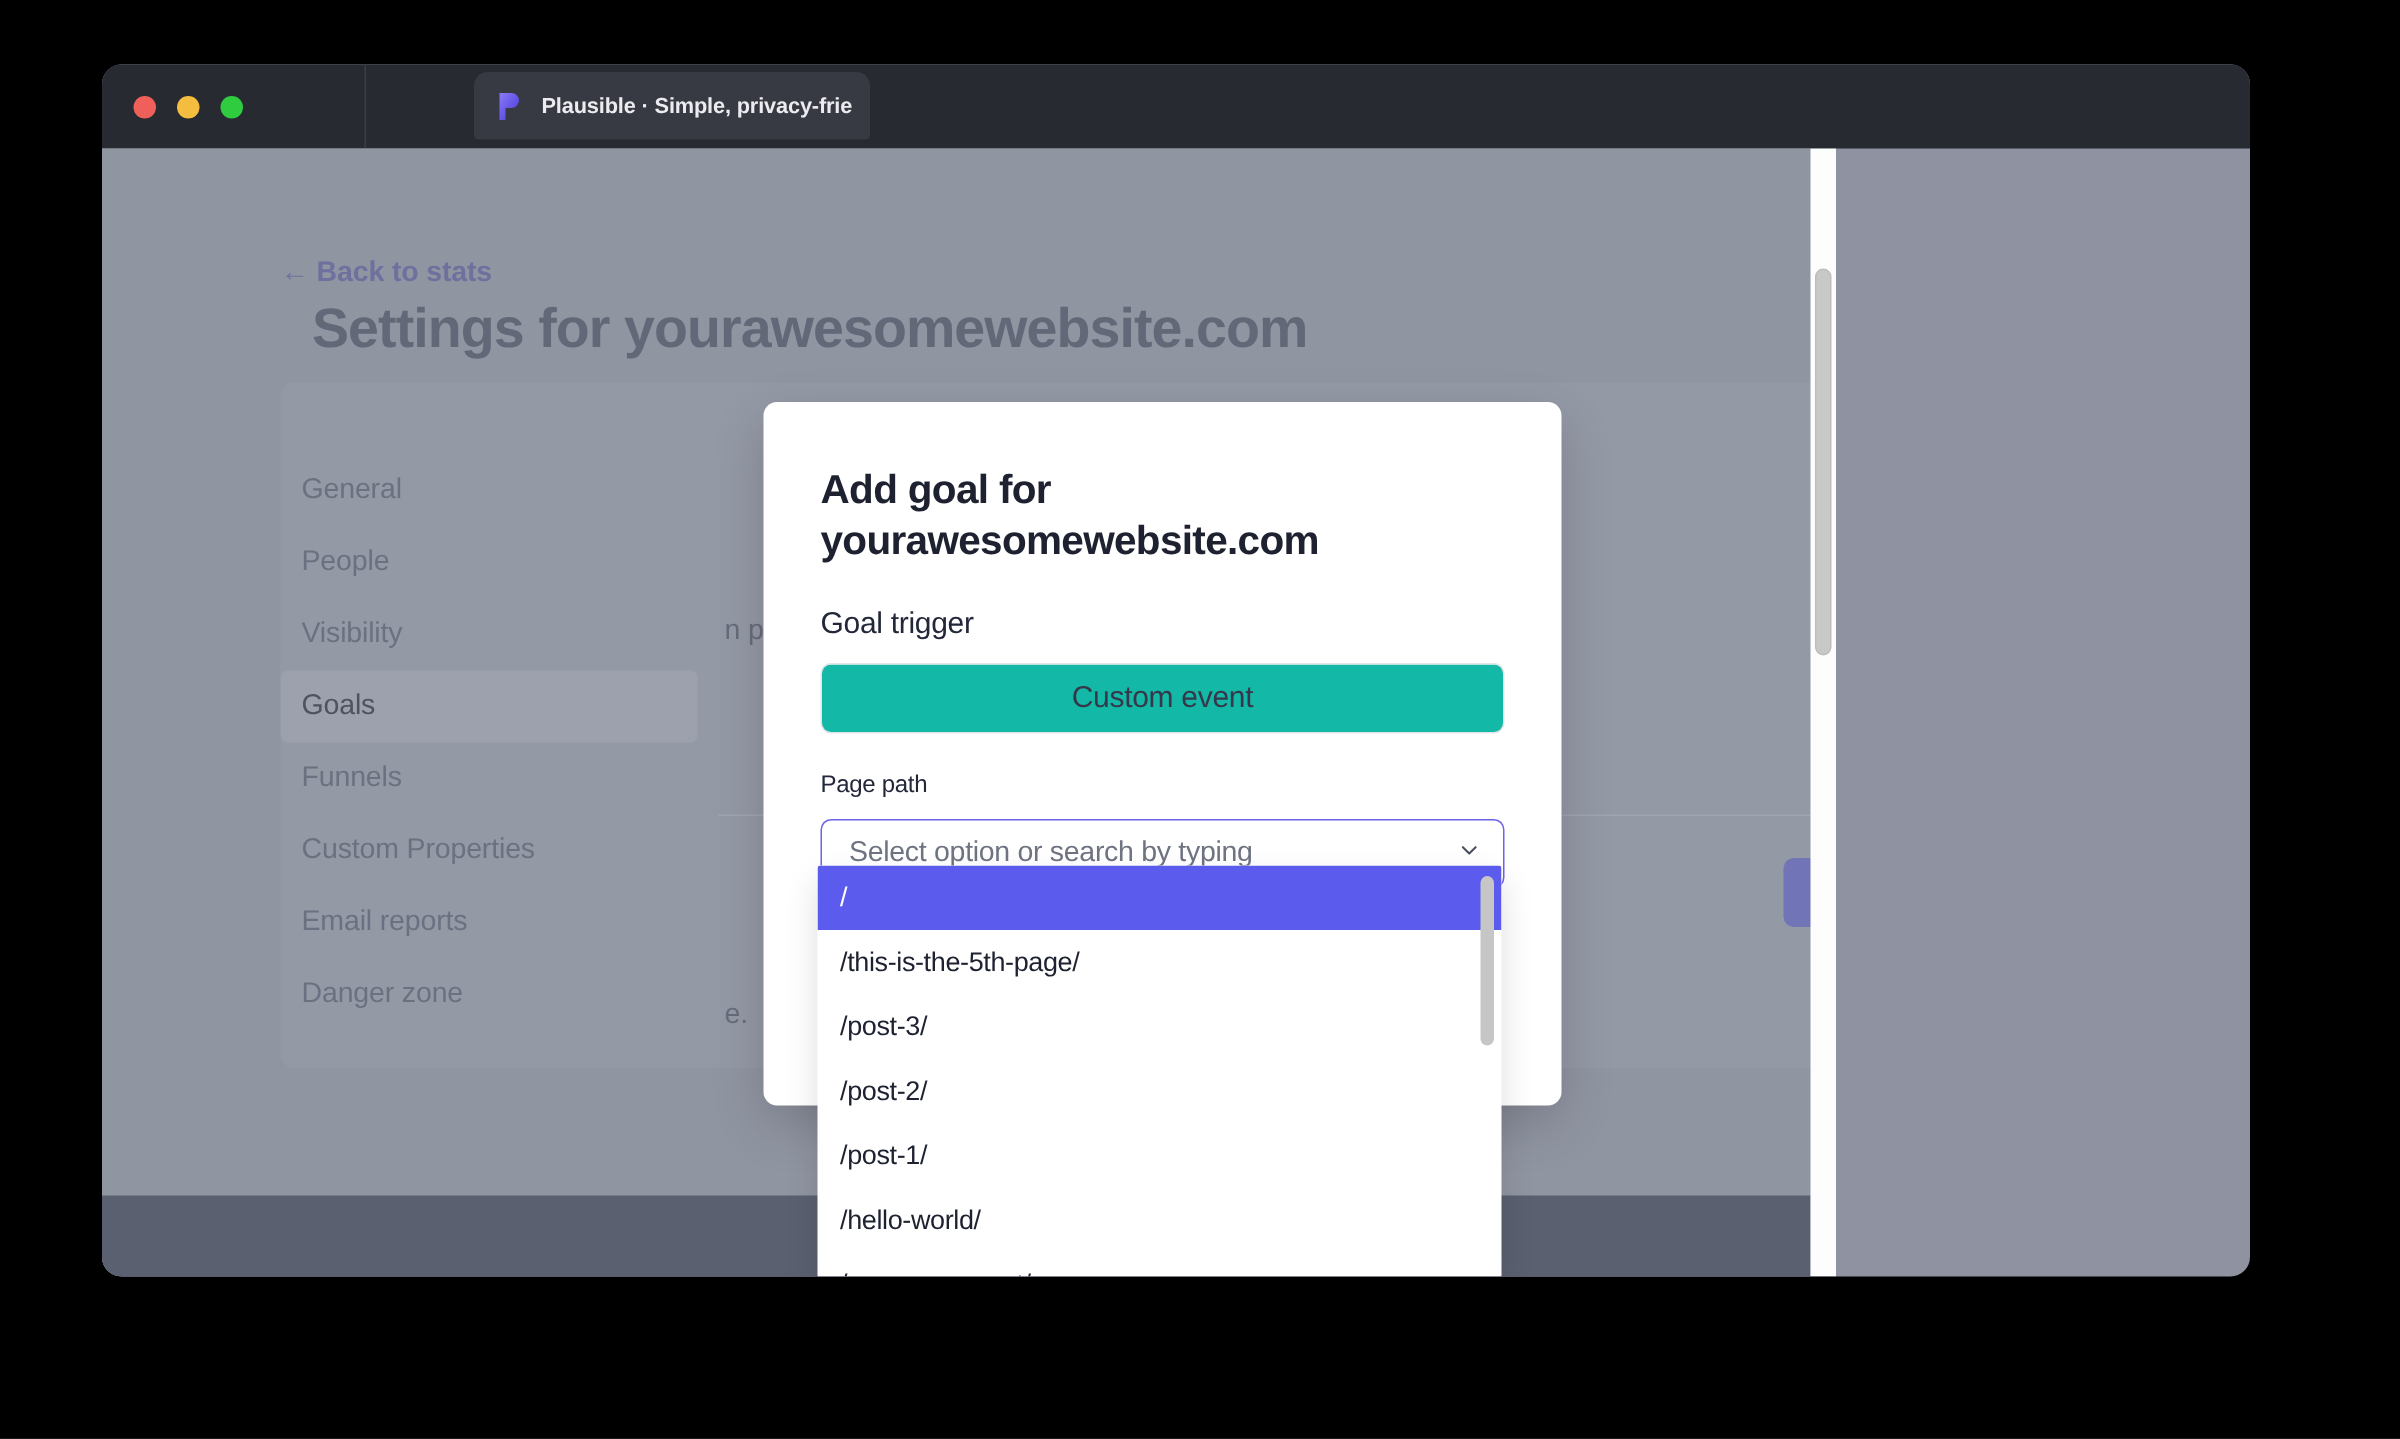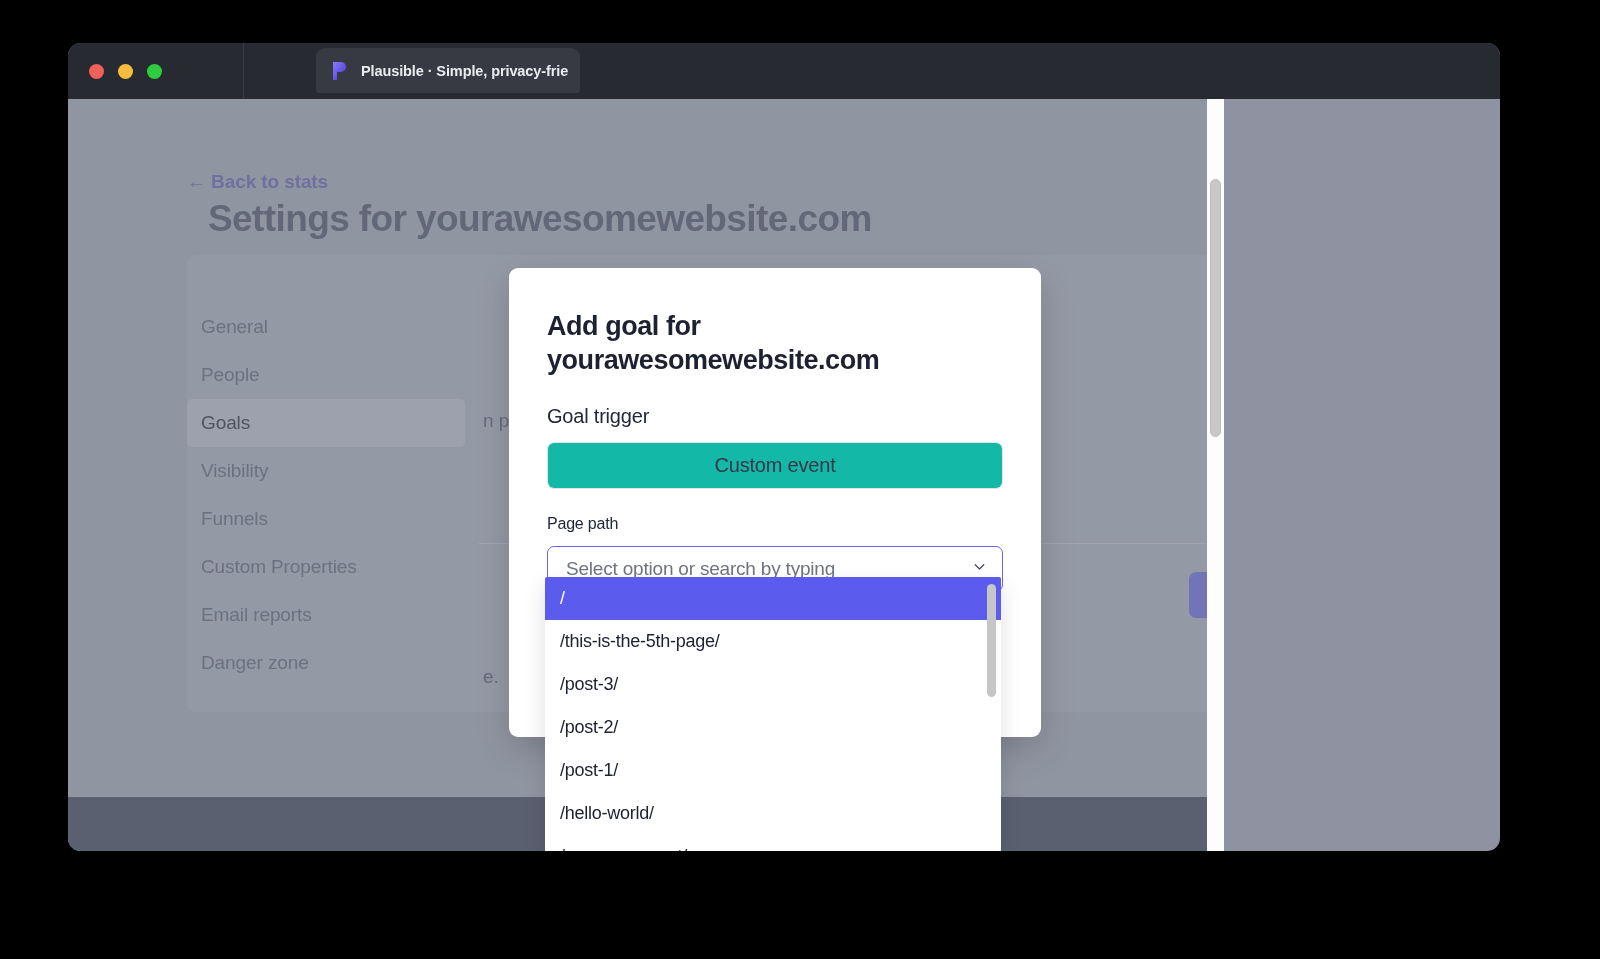--- a/index.html
+++ b/index.html
@@ -261,22 +261,22 @@
     <div class="viewport">
       <div class="page">
 
         <div class="back-link">← Back to stats</div>
         <div class="page-title">Settings for yourawesomewebsite.com</div>
 
         <div class="settings-card">
           <div class="nav">
             <div class="nav-item">General</div>
             <div class="nav-item">People</div>
+            <div class="nav-item">Visibility</div>
             <div class="nav-item active">Goals</div>
-            <div class="nav-item">Visibility</div>
             <div class="nav-item">Funnels</div>
             <div class="nav-item">Custom Properties</div>
             <div class="nav-item">Email reports</div>
             <div class="nav-item">Danger zone</div>
           </div>
 
           <div class="content-pane">
             <div class="info-icon">i</div>
             <div class="goals-desc">n page, submitting a form, etc.</div>
             <div class="divider"></div>

